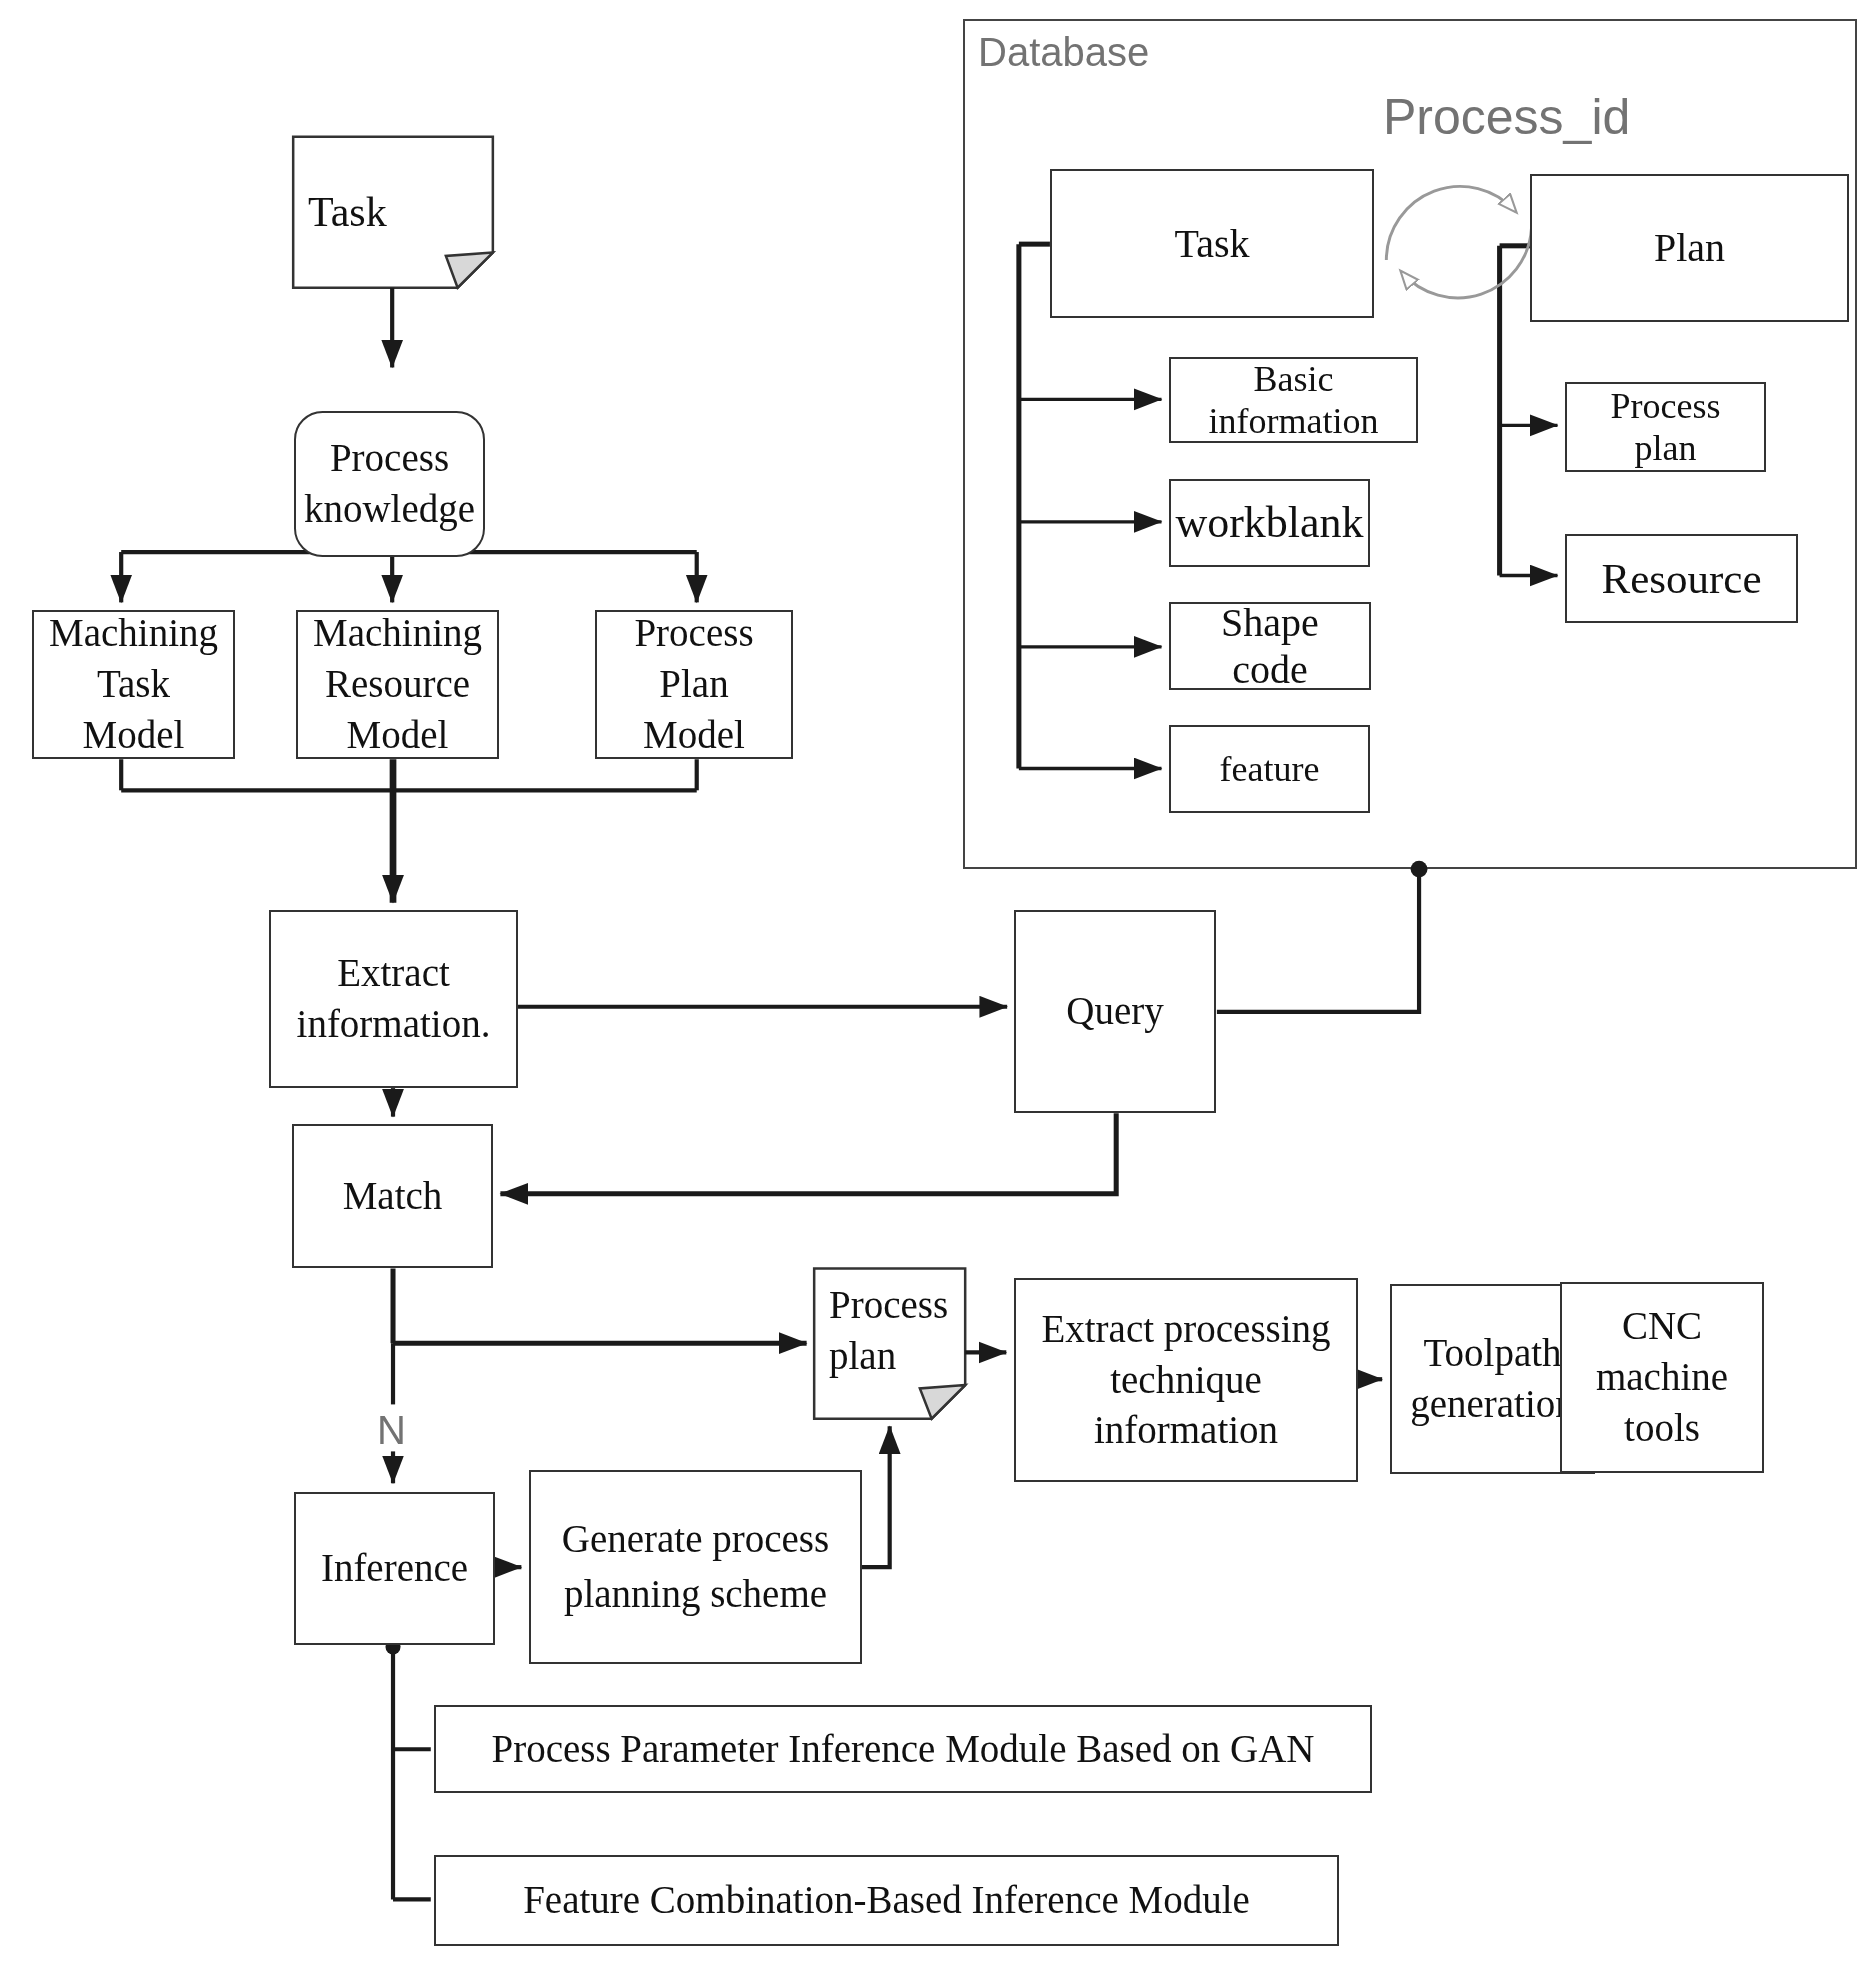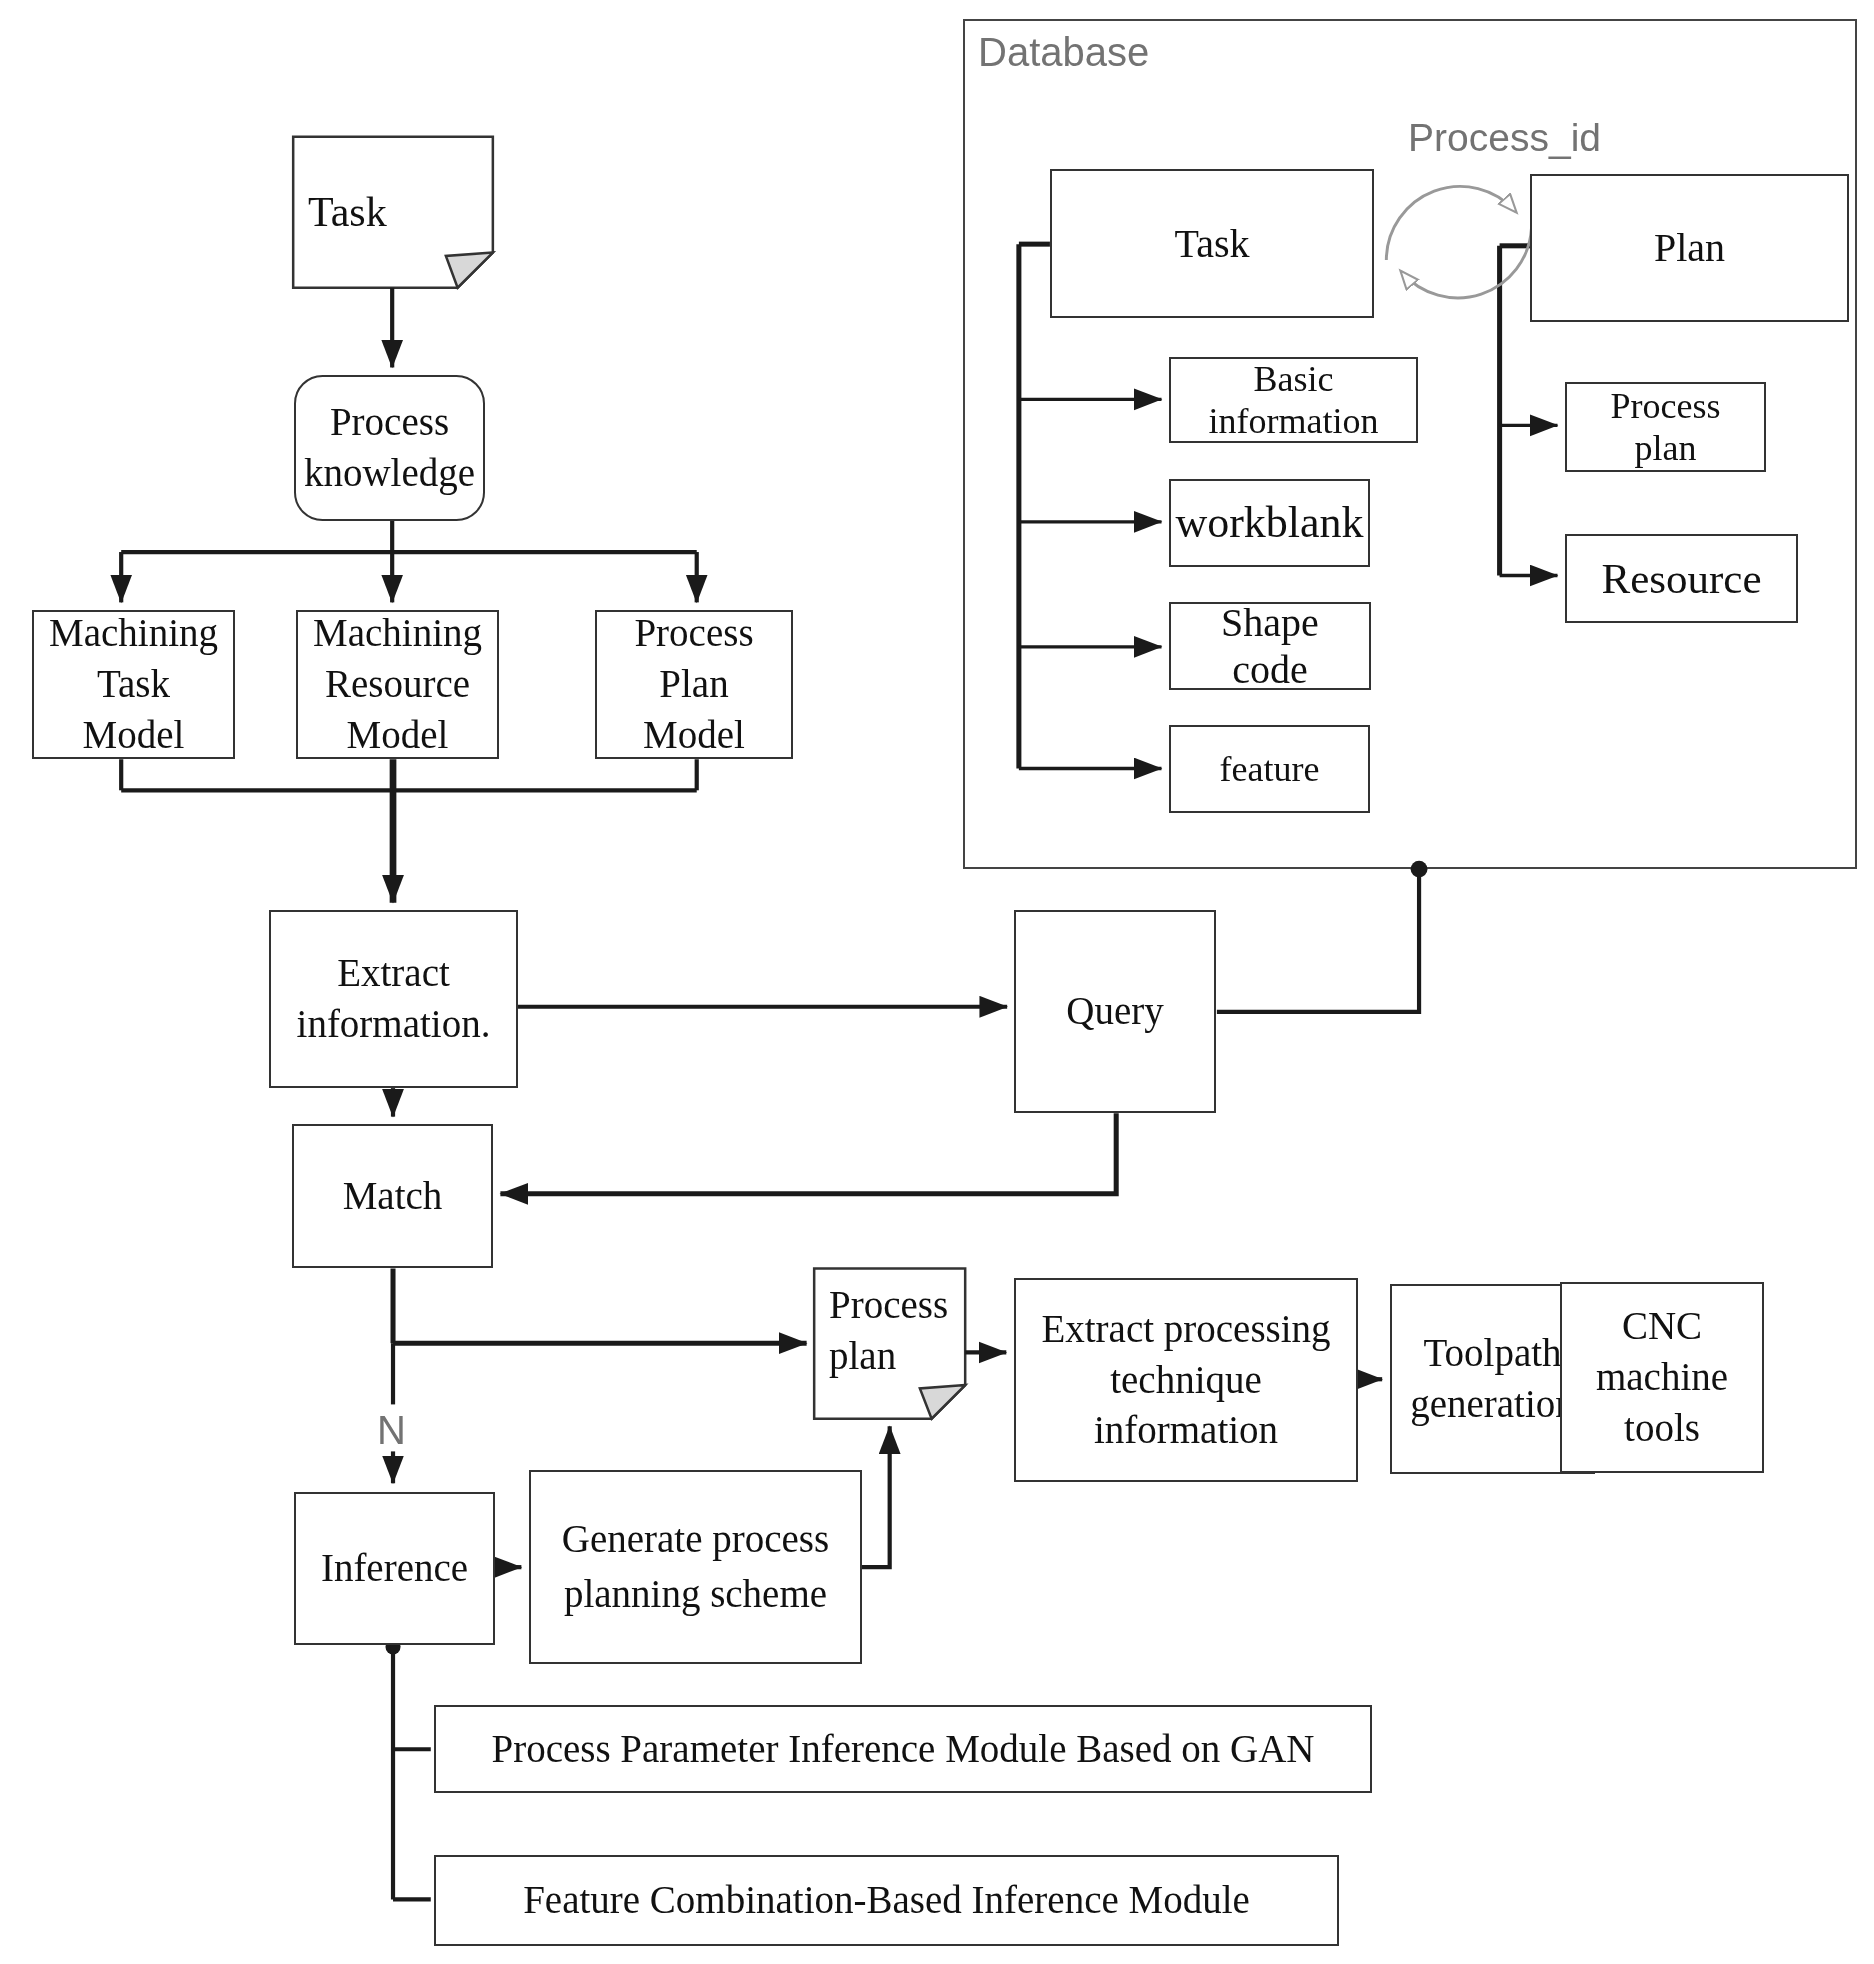--- a/index.html
+++ b/index.html
@@ -7,42 +7,42 @@
     position:relative;width:1875px;height:1964px;background:#fff;
     font-family:"Liberation Serif","DejaVu Serif",serif;color:#111;
     overflow:hidden;
   }
   .node{
     position:absolute;box-sizing:border-box;border:2.5px solid #333;background:#fff;
     display:flex;align-items:center;justify-content:center;text-align:center;
     font-size:39px;line-height:1.3;z-index:2;
   }
   .node>span{display:block;}
-  .rounded{border-radius:28.5px;}
+  .rounded{border-radius:28.5px;margin-top:36px;}
   .label{
     position:absolute;z-index:3;background:transparent;border:none;
     font-family:"Liberation Sans","DejaVu Sans",sans-serif;color:#737373;
   }
   .doc-text{
     position:absolute;z-index:3;display:flex;align-items:center;
     text-align:left;font-size:39px;line-height:1.3;
   }
   .dbframe{
     position:absolute;box-sizing:border-box;border:2.5px solid #444;background:transparent;z-index:0;
   }
   svg.wires{position:absolute;left:0;top:0;z-index:1;pointer-events:none;}
 </style>
 </head>
 <body>
 
 <div id="canvas">
 
   <div class="dbframe" style="left:963px;top:18.5px;width:894px;height:850px;"></div>
   <div class="label" style="left:978px;top:30px;font-size:40px;">Database</div>
-  <div class="label" style="left:1383px;top:116px;width:218px;font-size:39px;text-align:right;">Process_id</div>
+  <div class="label" style="left:1383px;top:88px;width:218px;font-size:50px;text-align:center;">Process_id</div>
   <div class="label" style="left:362px;top:1408px;width:59px;font-size:40px;text-align:center;">N</div>
 
   <div class="node rounded" style="left:294px;top:375px;width:191px;height:146px;padding:0 13.4px;">
       <span>Process knowledge</span>
     </div>
 
   <div class="node" style="left:32px;top:610px;width:203px;height:149px;padding:0 20px;">
       <span>Machining Task Model</span>
     </div>
   <div class="node" style="left:296px;top:610px;width:203px;height:149px;padding:0 20px;">

